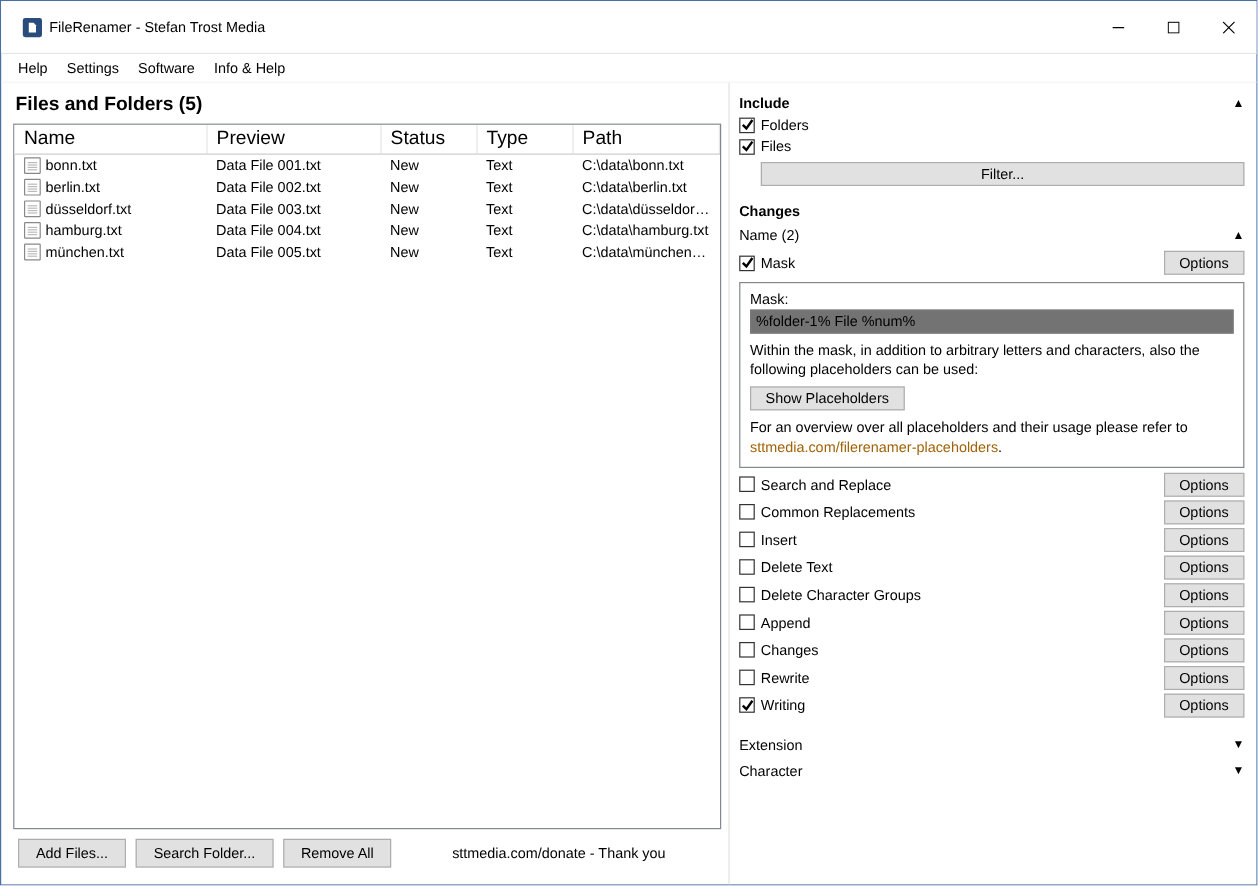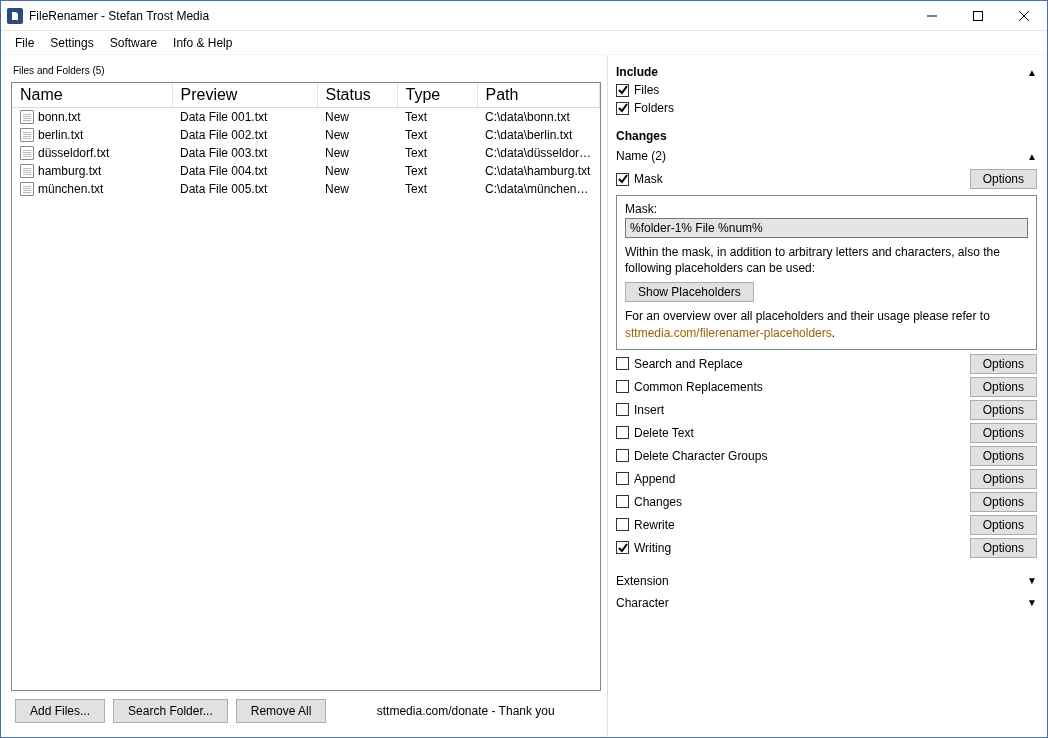--- a/index.html
+++ b/index.html
@@ -1,29 +1,29 @@
 <!DOCTYPE html>
 <html><head>
 <meta charset="utf-8">
 <style>
   * { box-sizing: border-box; font-family: "Segoe UI", Tahoma, sans-serif; font-size: 12px; }
   html,body { margin:0; padding:0; width:1048px; height:738px; background:#fff; color:#000; }
   .window { width:1048px; height:738px; border:1px solid #4a6fa5; display:flex; flex-direction:column; background:#fff; }
-  .titlebar { height:30px; background:#fff; display:flex; align-items:center; padding-left:6px; border-bottom:1px solid #e5e5e5; }
+  .titlebar { height:44px; background:#fff; display:flex; align-items:center; padding-left:18px; border-bottom:1px solid #e5e5e5; }
   .titlebar-icon { width:16px; height:16px; background:#2a4c7c; border-radius:2px; margin-right:6px; display:flex; align-items:center; justify-content:center; }
   .titlebar-icon svg { width:10px; height:10px; fill:#fff; }
   .titlebar-text { font-size:12px; color:#000; }
   .win-controls { margin-left:auto; display:flex; }
   .win-btn { width:46px; height:30px; display:flex; align-items:center; justify-content:center; }
   .win-btn svg { width:10px; height:10px; stroke:#000; stroke-width:1; fill:none; }
   .menubar { height:24px; display:flex; align-items:center; padding:0 6px; gap:0; border-bottom:1px solid #f4f4f4; }
   .menu-item { padding:3px 8px; cursor:default; }
   .body { flex:1; display:flex; min-height:0; }
   .left { flex:1; display:flex; flex-direction:column; padding:8px 6px 8px 10px; min-width:0; }
-  .left-header { font-weight:normal; font-size:10px; padding:2px 0 6px 2px; }
+  .left-header { font-weight:bold; font-size:16px; padding:2px 0 6px 2px; }
   .table-wrap { flex:1; border:1px solid #828790; background:#fff; overflow:hidden; }
   table { width:100%; border-collapse:collapse; table-layout:fixed; }
   th { text-align:left; font-weight:normal; font-size:16px; padding:3px 8px; background:#fff; border-right:1px solid #e5e5e5; border-bottom:1px solid #d9d9d9; }
   td { padding:2px 8px; white-space:nowrap; overflow:hidden; text-overflow:ellipsis; }
   .file-icon { display:inline-block; width:14px; height:14px; vertical-align:-3px; margin-right:4px; background:#fff; border:1px solid #888; border-radius:1px; position:relative; }
   .file-icon::before { content:""; position:absolute; left:2px; top:3px; right:2px; height:1px; background:#bbb; box-shadow:0 2px 0 #bbb,0 4px 0 #bbb,0 6px 0 #bbb; }
   .bottombar { display:flex; align-items:center; padding:8px 4px 6px 4px; gap:8px; }
   .btn { background:#e1e1e1; border:1px solid #adadad; padding:4px 14px; cursor:default; min-width:90px; text-align:left; }
   .btn-sm { background:#e1e1e1; border:1px solid #adadad; padding:2px 12px; cursor:default; text-align:center; }
   .donate { margin-left:auto; margin-right:auto; color:#000; }
@@ -31,21 +31,21 @@
   .right { width:440px; border-left:1px solid #e1e1e1; display:flex; flex-direction:column; padding:8px 10px 8px 8px; overflow-y:auto; }
   .section-header { display:flex; align-items:center; font-weight:bold; padding:2px 0; }
   .tri { margin-left:auto; font-size:10px; color:#000; }
   .chk-row { display:flex; align-items:center; padding:0px 0; margin:2px 0; }
   .chk { width:13px; height:13px; border:1px solid #333; margin-right:5px; display:flex; align-items:center; justify-content:center; background:#fff; }
   .chk.checked svg { width:10px; height:10px; stroke:#000; stroke-width:2; fill:none; }
   .chk:not(.checked) svg { display:none; }
   .opt-row { display:flex; align-items:center; padding:1px 0; margin:1px 0; }
   .opt-row .btn-sm { margin-left:auto; }
   .mask-panel { border:1px solid #828790; padding:6px 8px 8px 8px; margin:4px 0 2px 0; }
-  .mask-input { width:100%; border:1px solid #7a7a7a; padding:2px 4px; margin:2px 0 6px 0; background:#e5e5e5; }
+  .mask-input { width:100%; border:1px solid #7a7a7a; padding:2px 4px; margin:2px 0 6px 0; background:#737373; }
   .helptext { font-size:12px; line-height:1.35; }
   a.link { color:#a16207; text-decoration:none; }
   .spacer { height:10px; }
   .right-bottom { margin-top:auto; display:flex; justify-content:flex-end; padding-top:8px; }
   .collapsed-row { display:flex; align-items:center; padding:4px 0; }
 </style>
 </head>
 <body>
 
 <div class="window">
@@ -69,21 +69,21 @@
         </div>
       <div class="win-btn">
           <svg viewBox="0 0 10 10">
             <path d="M0 0l10 10M10 0L0 10"></path>
           </svg>
         </div>
     </div>
   </div>
 
   <div class="menubar">
-    <div class="menu-item">File</div>
+    <div class="menu-item">Help</div>
     <div class="menu-item">Settings</div>
     <div class="menu-item">Software</div>
     <div class="menu-item">Info &amp; Help</div>
   </div>
 
   <div class="body">
     <div class="left">
       <div class="left-header">Files and Folders (5)</div>
       <div class="table-wrap">
         <table>
@@ -154,29 +154,32 @@
       <div class="section-header">
         <span>Include</span>
         <span class="tri">▲</span>
       </div>
       <div class="chk-row">
         <div class="chk checked">
             <svg viewBox="0 0 10 10">
               <path d="M1 5l3 3 5-7"></path>
             </svg>
           </div>
-        <span>Files</span>
+        <span>Folders</span>
       </div>
       <div class="chk-row">
         <div class="chk checked">
             <svg viewBox="0 0 10 10">
               <path d="M1 5l3 3 5-7"></path>
             </svg>
           </div>
-        <span>Folders</span>
+        <span>Files</span>
+      </div>
+      <div style="padding:4px 0 2px 18px;">
+        <div class="btn-sm">Filter...</div>
       </div>
 
       <div class="spacer"></div>
 
       <div class="section-header">
         <span>Changes</span>
       </div>
       <div class="collapsed-row">
         <span>Name (2)</span>
         <span class="tri">▲</span>

